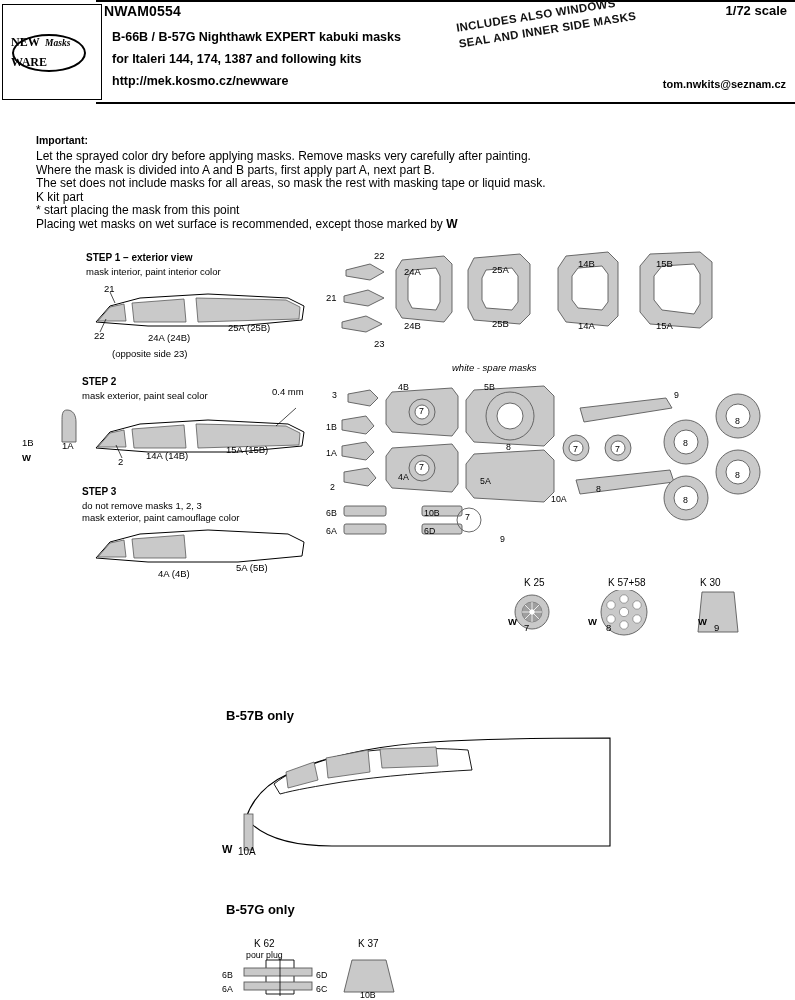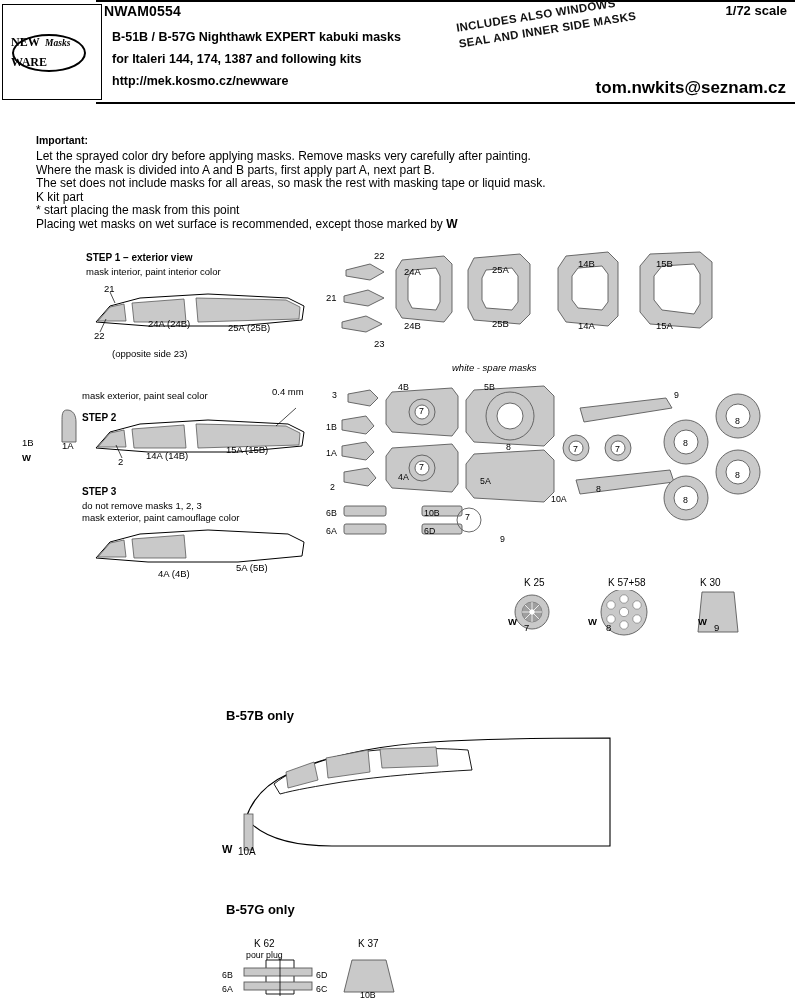--- a/index.html
+++ b/index.html
@@ -100,21 +100,21 @@
   }
   .title-3 {
     position: absolute;
     left: 112px; top: 74px;
     font-size: 12.5px;
     font-weight: bold;
   }
   .email {
     position: absolute;
     right: 9px; top: 78px;
-    font-size: 17px;
+    font-size: 11px;
     font-weight: bold;
   }
   .banner {
     position: absolute;
     left: 455px; top: 20px;
     width: 250px;
     transform: rotate(-9deg);
     transform-origin: left top;
     font-size: 11.5px;
     font-weight: bold;
@@ -185,21 +185,21 @@
 
   <div class="logo-box">
     <div class="logo-ellipse"></div>
     <div class="logo-new">NEW</div>
     <div class="logo-masks">Masks</div>
     <div class="logo-ware">WARE</div>
   </div>
 
   <div class="cat-no">NWAM0554</div>
   <div class="scale">1/72 scale</div>
-  <div class="title-1">B-51B / B-57G Nighthawk EXPERT  kabuki masks</div>
+  <div class="title-1">B-66B / B-57G Nighthawk EXPERT  kabuki masks</div>
   <div class="title-2">for Italeri 144, 174, 1387  and following kits</div>
   <div class="title-3">http://mek.kosmo.cz/newware</div>
   <div class="email">tom.nwkits@seznam.cz</div>
 
   <div class="banner">
     <div>INCLUDES ALSO WINDOWS</div>
     <div>SEAL AND INNER SIDE MASKS</div>
   </div>
 </div>
 
@@ -226,25 +226,25 @@
     <path d="M108,22 L198,24 L212,31 L211,43 L110,46 Z"></path>
   </g>
   <g stroke="#000" stroke-width="0.7" fill="none">
     <path d="M27,27 L22,16"></path>
     <path d="M18,43 L12,56"></path>
   </g>
 </svg>
 
 <div class="lbl" style="left:104px; top:283px;">21</div>
 <div class="lbl" style="left:94px; top:330px;">22</div>
-<div class="lbl" style="left:148px; top:318px;">24A (24B)</div>
+<div class="lbl" style="left:148px; top:332px;">24A (24B)</div>
 <div class="lbl" style="left:228px; top:322px;">25A (25B)</div>
 <div class="lbl" style="left:112px; top:348px;">(opposite side 23)</div>
 
-<div class="step-title" style="left:82px; top:376px;margin-top:36px;">STEP 2</div>
+<div class="step-title" style="left:82px; top:376px;">STEP 2</div>
 <div class="step-sub" style="left:82px; top:390px;">mask exterior, paint seal color</div>
 
 <svg class="masksvg" style="left:40px; top:396px;" width="290" height="76" viewBox="0 0 290 76">
   <g fill="#c9c9c9" stroke="#5a5a5a" stroke-width="0.9">
     <path d="M27,14 C33,14 36,19 36,26 L36,46 L22,46 L22,26 C22,19 22,14 27,14 Z"></path>
   </g>
   <g fill="none" stroke="#000" stroke-width="1">
     <path d="M56,52 L70,36 L100,28 L168,24 L248,28 L264,36 L262,50 L198,56 L108,56 Z"></path>
   </g>
   <g fill="#c9c9c9" stroke="#5a5a5a" stroke-width="0.8">

